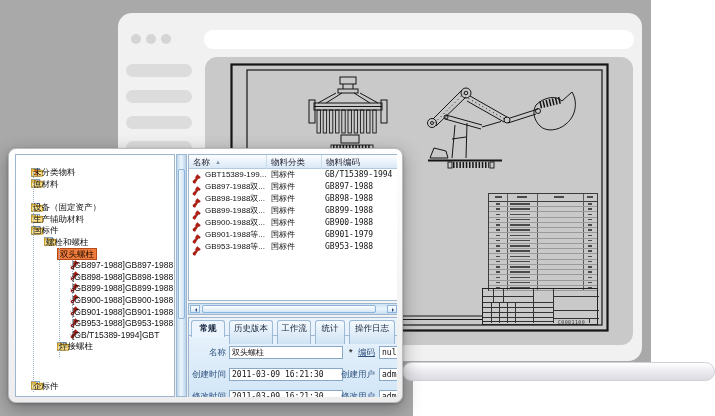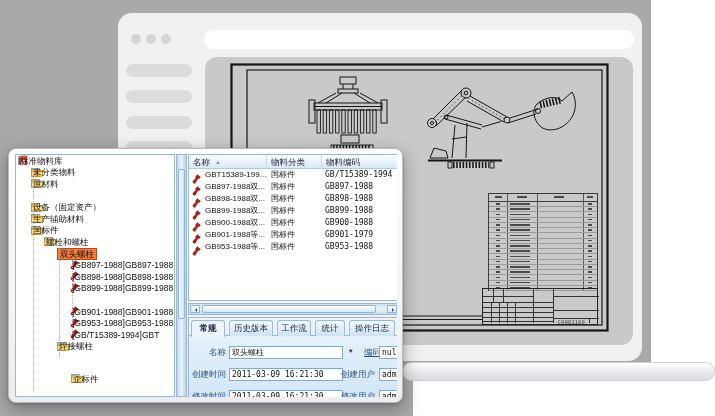--- a/index.html
+++ b/index.html
@@ -77,21 +77,21 @@
   .harrow { top:1px; width:10px; height:8px; border:1px solid #8fb4d9; background:linear-gradient(#fff,#d7e8f7); }
   .harrow i { left:3px; top:2px; width:0; height:0; border:2.5px solid transparent; }
   .ha-l { left:1px; } .ha-l i { border-right-color:#30517e; left:2px; }
   .ha-r { left:198px; } .ha-r i { border-left-color:#30517e; left:4px; }
   .hthumb { left:13px; top:1px; width:174px; height:8px; border:1px solid #8fb4d9; border-radius:2px;
             background:linear-gradient(#ffffff,#d3e6f7); }
 
   .panel { left:0; top:163px; width:211px; height:82px; border:1px solid #9eb6cf;
            background:linear-gradient(#ecf5fd,#d2e6f7); }
   .tabline { left:0; top:17px; width:209px; height:1px; background:#9db9d6; }
-  .tab { top:2px; height:16px; border:1px solid #9db9d6; border-bottom:none; border-radius:3px 3px 0 0;
+  .tab { top:2px; height:24px; border:1px solid #9db9d6; border-bottom:none; border-radius:3px 3px 0 0;
          font-size:8.5px; color:#15233a; text-align:center; line-height:15px;
          background:linear-gradient(#f4fafe,#cfe3f4); }
   .tab.active { background:#ecf5fd; height:17px; font-weight:bold; z-index:2; }
 
   .frow { left:0; width:240px; height:13px; }
   .flab { top:1px; height:11px; font-size:8.5px; color:#30517e; text-align:right; line-height:11px; }
   .finput { top:0; height:13px; background:#fff; border:1px solid #89a8c8; font-size:8px; line-height:11px;
             padding:0 2px; color:#111; white-space:nowrap; overflow:hidden; }
   .req { top:0; font:bold 9px/13px "Liberation Sans",sans-serif; color:#333; }
 </style>
@@ -301,29 +301,20 @@
           <div class="dwg-no">C0081100</div>
         </div>
       </div>
     </div>
   </div>
 
   <div class="pdm">
     <div class="pdm-inner">
 
       <div class="tree-panel" id="tree">
-          <div class="trow" style="top: 0px; padding-left: 2px;">
-            <span class="tg">−</span>
-            <span class="ticon" style="position: relative;"><svg width="10" height="10" viewBox="0 0 11 11" style="position:static">
-                <rect x="1" y="2.5" width="9" height="8" fill="#c1351d"></rect>
-                <path d="M1 2.5 L3 0.5 h8 l-2 2 z" fill="#e0593a"></path>
-                <rect x="3.5" y="5" width="4" height="5.5" fill="#fff" opacity="0.85"></rect>
-              </svg></span>
-            <span class="lbl">标准物料库</span>
-          </div>
           <div class="trow" style="top: 11.6px; padding-left: 15px;">
             <span class="tg">+</span>
             <span class="ticon" style="position: relative;"><svg width="12" height="10" viewBox="0 0 13 10" style="position:static">
                 <path d="M0.5 1.8 h4.3 l1.2 1.4 h6.5 v6.2 h-12 z" fill="#f7c64c" stroke="#b8860b" stroke-width="0.7"></path>
                 <path d="M0.5 4 h12 v5.4 h-12 z" fill="#fbe290" stroke="#b8860b" stroke-width="0.7"></path>
               </svg><b class="sbadge">S</b></span>
             <span class="lbl">未分类物料</span>
           </div>
           <div class="trow" style="top: 23.2px; padding-left: 15px;">
             <span class="tg">+</span>
@@ -387,20 +378,27 @@
               </svg></span>
             <span class="lbl">[GB898-1988]GB898-1988</span>
           </div>
           <div class="trow" style="top: 127.6px; padding-left: 54px;">
             <span class="stub"></span>
             <span class="ticon" style="position: relative;"><svg width="9" height="10" viewBox="0 0 10 11" style="position:static">
                 <path d="M5.8 0.6 L9.4 3.4 L8 5.2 L7 4.6 L4.6 8.2 L3.4 10.4 L1.2 9.6 L1 7.6 L4.4 4.6 L3.6 3.8 Z" fill="#b01f12" stroke="#7c120a" stroke-width="0.4"></path>
               </svg></span>
             <span class="lbl">[GB899-1988]GB899-1988</span>
           </div>
+          <div class="trow" style="top: 139.2px; padding-left: 54px;">
+            <span class="stub"></span>
+            <span class="ticon" style="position: relative;"><svg width="9" height="10" viewBox="0 0 10 11" style="position:static">
+                <path d="M5.8 0.6 L9.4 3.4 L8 5.2 L7 4.6 L4.6 8.2 L3.4 10.4 L1.2 9.6 L1 7.6 L4.4 4.6 L3.6 3.8 Z" fill="#b01f12" stroke="#7c120a" stroke-width="0.4"></path>
+              </svg></span>
+            <span class="lbl">[GB900-1988]GB900-1988</span>
+          </div>
           <div class="trow" style="top: 150.8px; padding-left: 54px;">
             <span class="stub"></span>
             <span class="ticon" style="position: relative;"><svg width="9" height="10" viewBox="0 0 10 11" style="position:static">
                 <path d="M5.8 0.6 L9.4 3.4 L8 5.2 L7 4.6 L4.6 8.2 L3.4 10.4 L1.2 9.6 L1 7.6 L4.4 4.6 L3.6 3.8 Z" fill="#b01f12" stroke="#7c120a" stroke-width="0.4"></path>
               </svg></span>
             <span class="lbl">[GB901-1988]GB901-1988</span>
           </div>
           <div class="trow" style="top: 162.4px; padding-left: 54px;">
             <span class="stub"></span>
             <span class="ticon" style="position: relative;"><svg width="9" height="10" viewBox="0 0 10 11" style="position:static">
@@ -416,21 +414,21 @@
             <span class="lbl">[GB/T15389-1994]GBT</span>
           </div>
           <div class="trow" style="top: 185.6px; padding-left: 41px;">
             <span class="tg">+</span>
             <span class="ticon" style="position: relative;"><svg width="12" height="10" viewBox="0 0 13 10" style="position:static">
                 <path d="M0.5 1.8 h4.3 l1.2 1.4 h6.5 v6.2 h-12 z" fill="#f7c64c" stroke="#b8860b" stroke-width="0.7"></path>
                 <path d="M0.5 4 h12 v5.4 h-12 z" fill="#fbe290" stroke="#b8860b" stroke-width="0.7"></path>
               </svg></span>
             <span class="lbl">焊接螺柱</span>
           </div>
-          <div class="trow" style="top: 218px; padding-left: 15px; margin-left: 40px;">
+          <div class="trow" style="top: 225px; padding-left: 15px;">
             <span class="tg">+</span>
             <span class="ticon" style="position: relative;"><svg width="12" height="10" viewBox="0 0 13 10" style="position:static">
                 <path d="M0.5 1.8 h4.3 l1.2 1.4 h6.5 v6.2 h-12 z" fill="#f7c64c" stroke="#b8860b" stroke-width="0.7"></path>
                 <path d="M0.5 4 h12 v5.4 h-12 z" fill="#fbe290" stroke="#b8860b" stroke-width="0.7"></path>
               </svg></span>
             <span class="lbl">企标件</span>
           </div>
           <div class="vline" style="left: 17px; top: 16.6px; height: 220.4px;"></div>
           <div class="vline" style="left: 30px; top: 81.56px; height: 4.64px;"></div>
           <div class="vline" style="left: 43px; top: 93.16px; height: 109.04px;"></div>
@@ -524,21 +522,21 @@
               <div class="tab" style="left: 40px; width: 44px;">历史版本</div>
               <div class="tab" style="left: 88px; width: 34px;">工作流</div>
               <div class="tab" style="left: 126px; width: 30px;">统计</div>
               <div class="tab" style="left: 160px; width: 46px;">操作日志</div>
             </div>
           <div id="formrows" style="left:0;top:0;width:209px;height:80px;position:absolute">
               <div class="frow" style="top: 28px;">
                 <span class="flab" style="left: 0px; width: 37px;">名称</span>
                 <div class="finput" style="left: 40px; width: 114px;">双头螺柱</div>
                 <span class="req" style="left: 160px;">*</span>
-                <span class="flab" style="left: 152px; width: 40px; text-decoration: underline;">编码</span>
+                <span class="flab" style="left: 146px; width: 40px; text-decoration: underline;">编码</span>
                 <div class="finput mono" style="left: 190px; width: 40px;">null</div>
               </div>
               <div class="frow" style="top: 50px;">
                 <span class="flab" style="left: 0px; width: 37px; text-align: right;">创建时间</span>
                 <div class="finput mono" style="left: 40px; width: 114px;">2011-03-09 16:21:30</div>
                 <span class="flab" style="left: 146px; width: 40px;">创建用户</span>
                 <div class="finput mono" style="left: 190px; width: 40px;">admin</div>
               </div>
               <div class="frow" style="top: 72px;">
                 <span class="flab" style="left: 0px; width: 37px;">修改时间</span>

